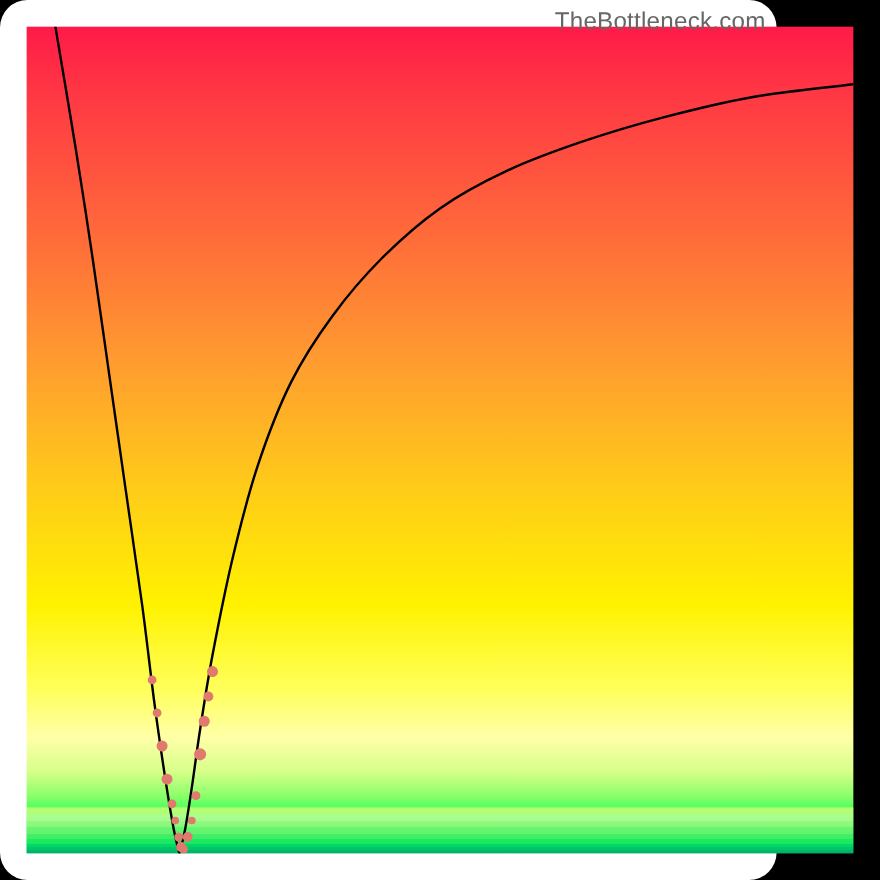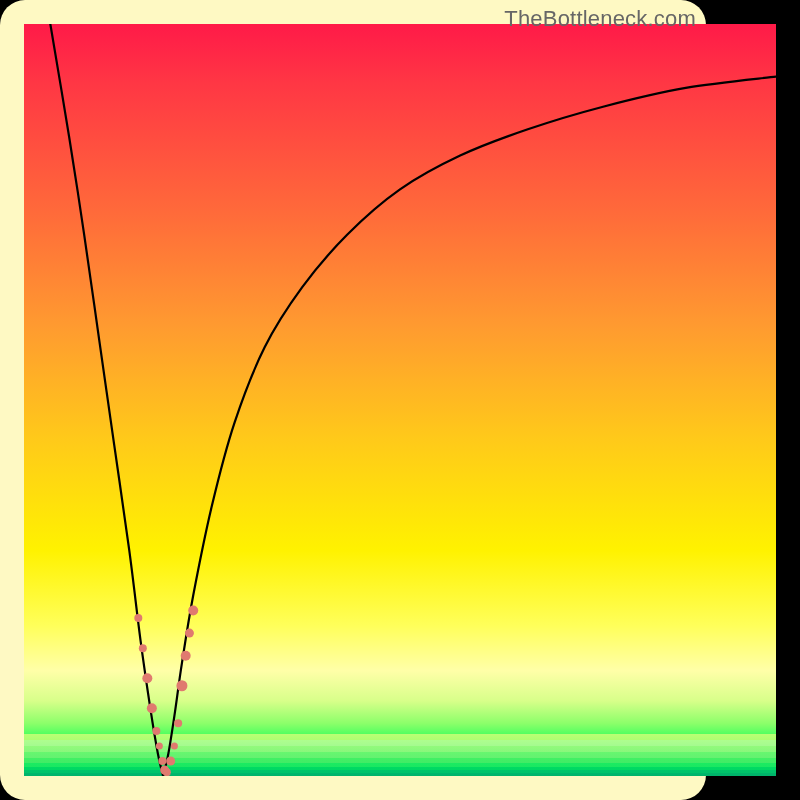--- a/index.html
+++ b/index.html
@@ -8,21 +8,21 @@
     width: 800px;
     height: 800px;
     overflow: hidden;
     background: #000;
     font-family: Arial, Helvetica, sans-serif;
   }
   .frame {
     position: relative;
     width: 706px;
     height: 800px;
-    background: #fef9c3;
+    background: #ffffff;
     border-radius: 25px;
   }
   .plot {
     position: absolute;
     left: 24px;
     top: 24px;
     width: 752px;
     height: 752px;
     overflow: hidden;
   }

